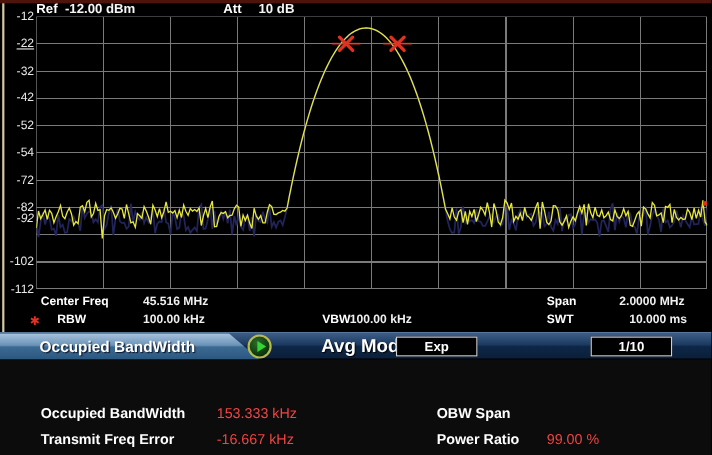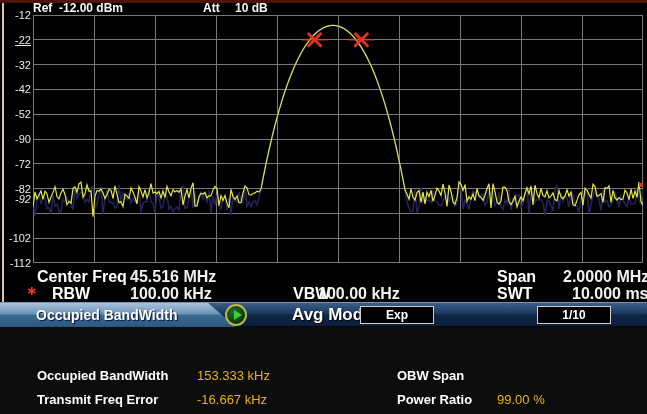--- a/index.html
+++ b/index.html
@@ -11,21 +11,21 @@
   
   .hdr{position:absolute;top:1px;height:19px;font-size:12px;font-weight:700;white-space:nowrap;}
   .hdr.lab{color:#ffffff;}
   .hdr.val{font-weight:600;color:#f5f5f5;}
 
   
   .plot{position:absolute;left:33px;top:15px;width:610px;height:248px;}
   .ylab{position:absolute;width:30px;text-align:right;font-size:11px;color:#e9e9e9;line-height:12px;}
 
   
-  .st{position:absolute;height:14px;font-size:16px;white-space:nowrap;}
+  .st{position:absolute;height:14px;font-size:11px;white-space:nowrap;}
   .st.lab{font-weight:700;color:#fff;}
   .st.val{font-weight:600;color:#f0f0f0;}
   .star{position:absolute;color:#e33222;font-size:11px;font-weight:700;}
 
   
   .menubar{position:absolute;left:0;top:302px;width:647px;height:25px;
            background:linear-gradient(#3c5d88 0%,#1c3a60 45%,#0e2747 52%,#0b1f3a 100%);
            border-top:1px solid #6e95bd;box-sizing:border-box;border-bottom:1px solid #04080f;}
   .menutab{position:absolute;left:0;top:0;width:238px;height:24px;
            background:linear-gradient(#a8c2dc 0%,#6b94b8 45%,#3a6a92 52%,#2b577f 100%);
@@ -39,41 +39,41 @@
            border-left:8px solid #35d435;border-top:5px solid transparent;border-bottom:5px solid transparent;}
   .bar-lab{position:absolute;top:0;line-height:24px;font-size:17px;font-weight:700;color:#fff;
            text-shadow:1px 1px 1px rgba(0,0,0,.9);white-space:nowrap;}
   .bar-box{position:absolute;top:3px;width:72px;height:16px;background:#000;border:1px solid #cfcfcf;
            text-align:center;line-height:16px;font-size:12px;font-weight:700;color:#fff;cursor:pointer;}
 
   
   .results-bg{position:absolute;left:0;top:327px;width:647px;height:87px;background:#0c0c0c;}
   .res{position:absolute;height:15px;font-size:13px;white-space:nowrap;}
   .res.lab{font-weight:700;color:#fff;}
-  .res.val{font-weight:400;color:#eab308;}
+  .res.val{font-weight:400;color:#ef4444;}
 </style>
 </head>
 <body>
 
 <div class="screen">
   <div class="top-strip"></div>
   <div class="bezel-line"></div>
 
   <span class="hdr lab" style="left:33px">Ref</span>
   <span class="hdr val" style="left:59px">-12.00 dBm</span>
   <span class="hdr lab" style="left:203px">Att</span>
   <span class="hdr val" style="left:235px">10 dB</span>
 
   <div id="ylabels">
       <div class="ylab" style="left: 1px; top: 9px;">-12</div>
       <div class="ylab" style="left: 1px; top: 33.8px; text-decoration: underline;">-22</div>
       <div class="ylab" style="left: 1px; top: 58.6px;">-32</div>
       <div class="ylab" style="left: 1px; top: 83.4px;">-42</div>
       <div class="ylab" style="left: 1px; top: 108.2px;">-52</div>
-      <div class="ylab" style="left: 1px; top: 133px;">-90</div>
+      <div class="ylab" style="left: 1px; top: 133px;">-54</div>
       <div class="ylab" style="left: 1px; top: 157.8px;">-72</div>
       <div class="ylab" style="left: 1px; top: 182.6px;">-82</div>
       <div class="ylab" style="left: 1px; top: 193px; font-style: italic;">-92</div>
       <div class="ylab" style="left: 1px; top: 232.2px;">-102</div>
       <div class="ylab" style="left: 1px; top: 257px;">-112</div>
     </div>
 
   <div class="plot">
     <svg id="plot-svg" width="610" height="248" viewBox="0 0 610 248">
         <line x1="0" y1="0" x2="0" y2="248" stroke="#7a7a7a" stroke-width="1" shape-rendering="crispEdges"></line>

